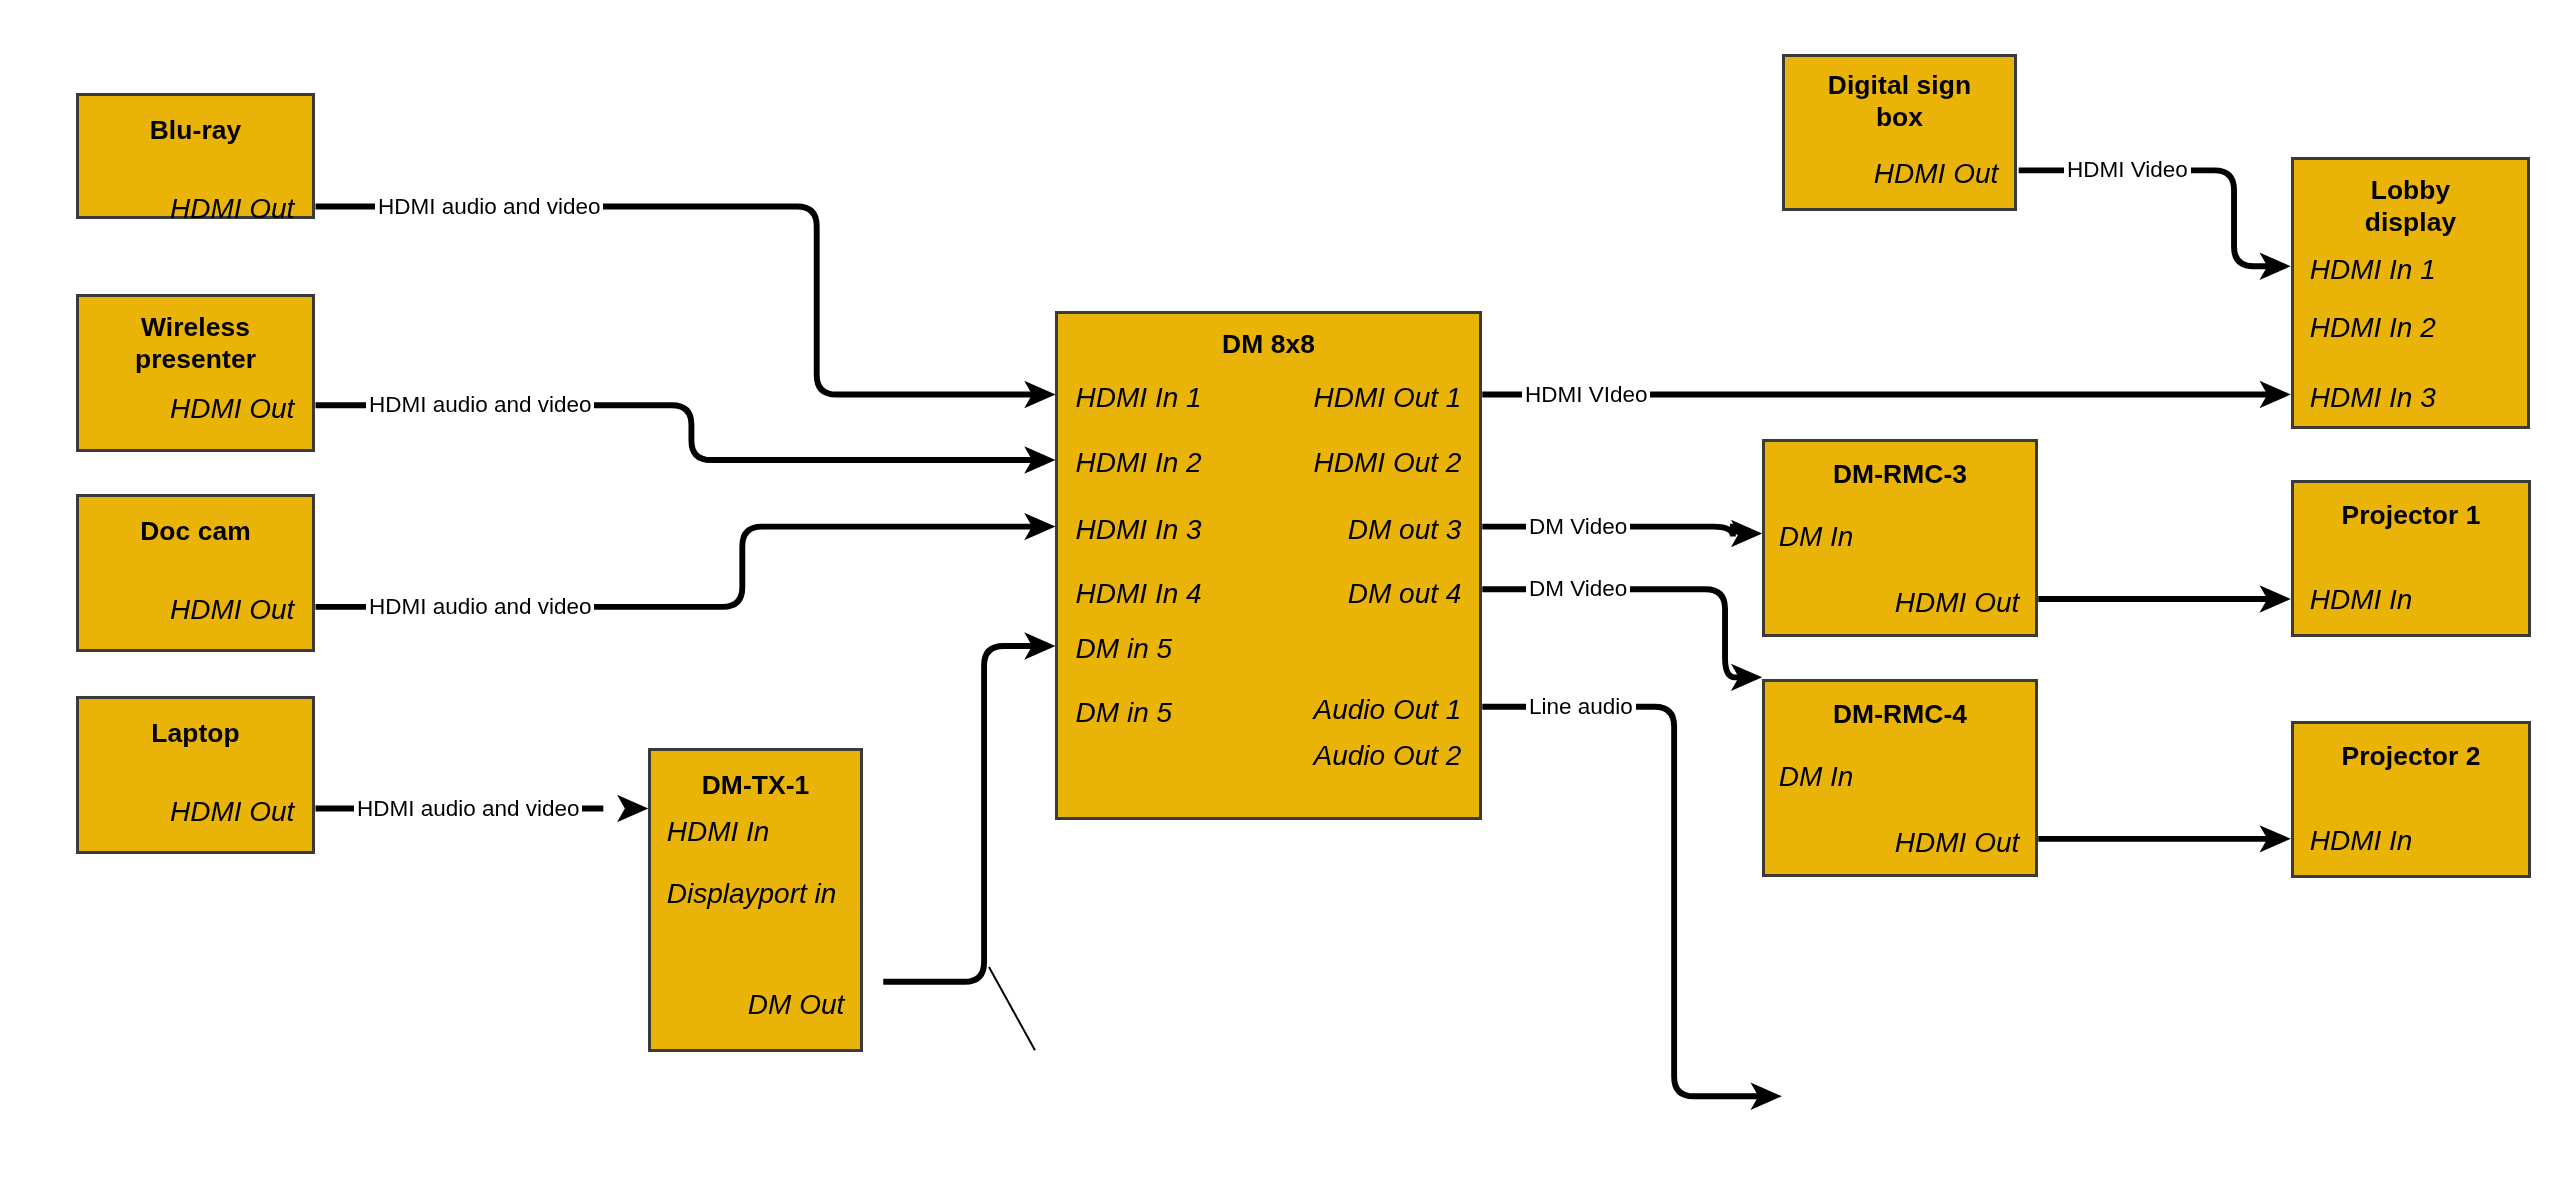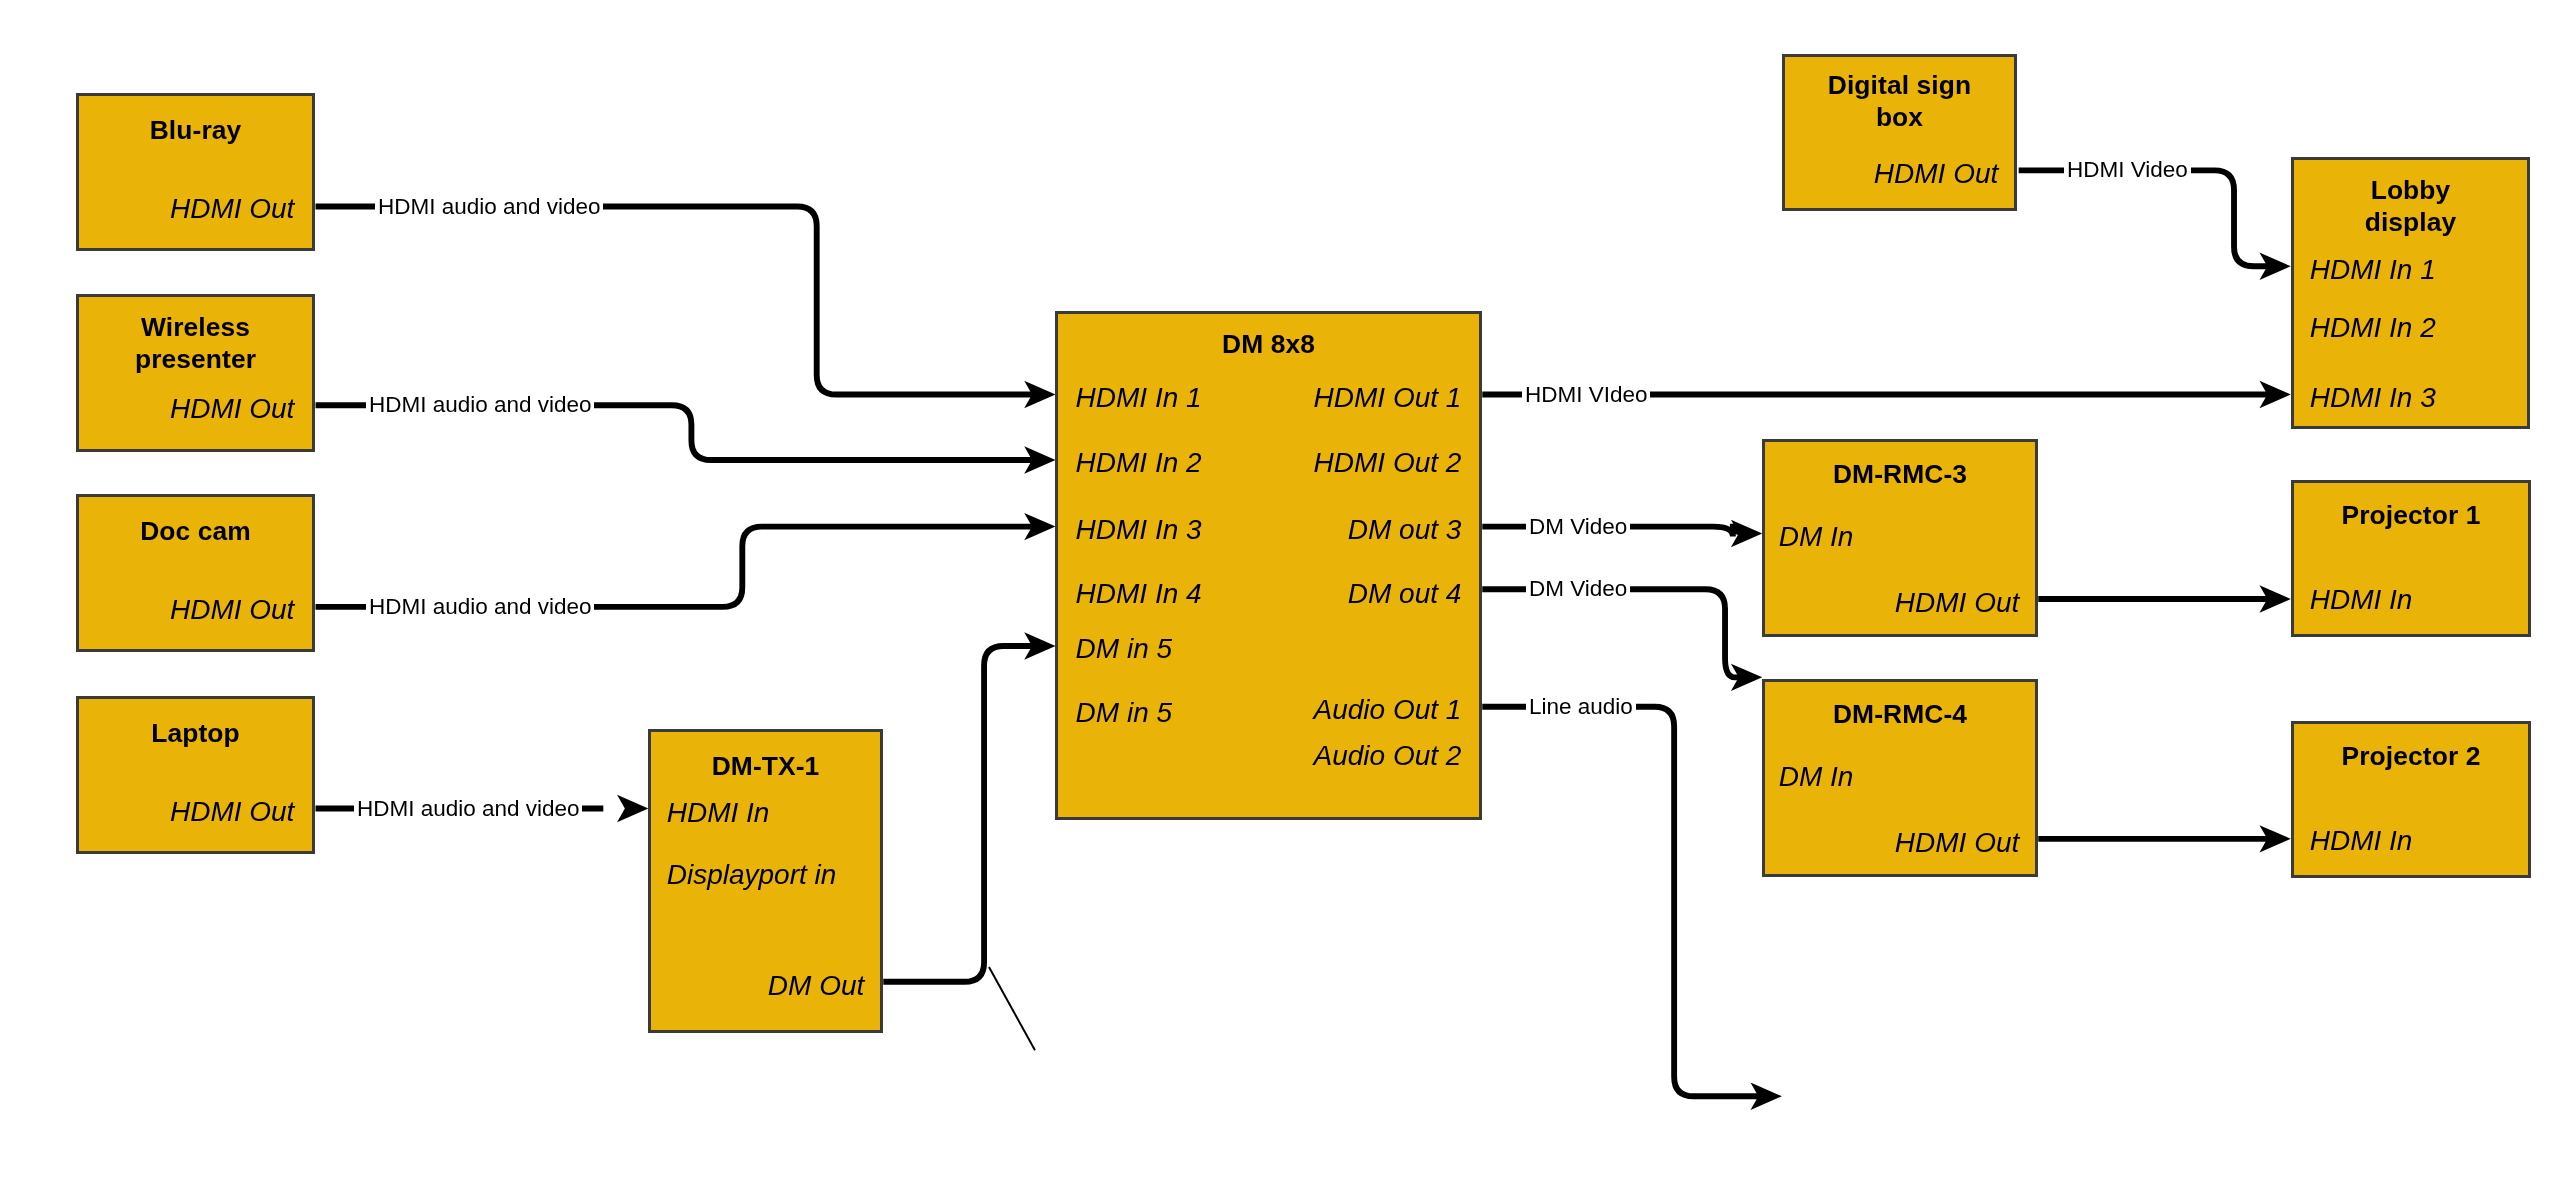--- a/index.html
+++ b/index.html
@@ -120,42 +120,42 @@
     <path d="M 1514 722 L 1690 722 Q 1710 722 1710 742 L 1710 1100 Q 1710 1120 1730 1120 L 1806 1120"></path>
     <polygon points="1820,1120 1788,1106 1796,1120 1788,1134"></polygon>
 
     <path d="M 2082 612 L 2324 612"></path>
     <polygon points="2340,612 2308,598 2316,612 2308,626"></polygon>
 
     <path d="M 2082 857 L 2324 857"></path>
     <polygon points="2340,857 2308,843 2316,857 2308,871"></polygon>
   </svg>
 
-  <div class="node" style="left:76px; top:93px; width:239px; height:158px;">
+  <div class="node" style="left:76px; top:93px; width:239px; height:126px;">
     <div class="node-title" style="top:17.6px;">Blu-ray</div>
     <div class="port right" style="right:17.6px; top:98px;">HDMI Out</div>
   </div>
 
   <div class="node" style="left:76px; top:294px; width:239px; height:158px;">
     <div class="node-title" style="top:13.7px;">Wireless</div>
     <div class="node-title" style="top:46px;">presenter</div>
     <div class="port right" style="right:17.6px; top:97px;">HDMI Out</div>
   </div>
 
   <div class="node" style="left:76px; top:494px; width:239px; height:158px;">
     <div class="node-title" style="top:17.6px;">Doc cam</div>
     <div class="port right" style="right:17.6px; top:98px;">HDMI Out</div>
   </div>
 
   <div class="node" style="left:76px; top:696px; width:239px; height:158px;">
     <div class="node-title" style="top:17.6px;">Laptop</div>
     <div class="port right" style="right:17.6px; top:98px;">HDMI Out</div>
   </div>
 
-  <div class="node" style="left:648px; top:729px; width:235px; height:304px;">
+  <div class="node" style="left:648px; top:748px; width:215px; height:304px;">
     <div class="node-title" style="top:17.6px;">DM-TX-1</div>
     <div class="port left" style="left:15.7px; top:66px;">HDMI In</div>
     <div class="port left" style="left:15.7px; top:128px;">Displayport in</div>
     <div class="port right" style="right:15.7px; top:239px;">DM Out</div>
   </div>
 
   <div class="node" style="left:1055px; top:311px; width:427px; height:509px;">
     <div class="node-title" style="top:13.7px;">DM 8x8</div>
 
     <div class="port left" style="left:17.6px; top:69px;">HDMI In 1</div>

